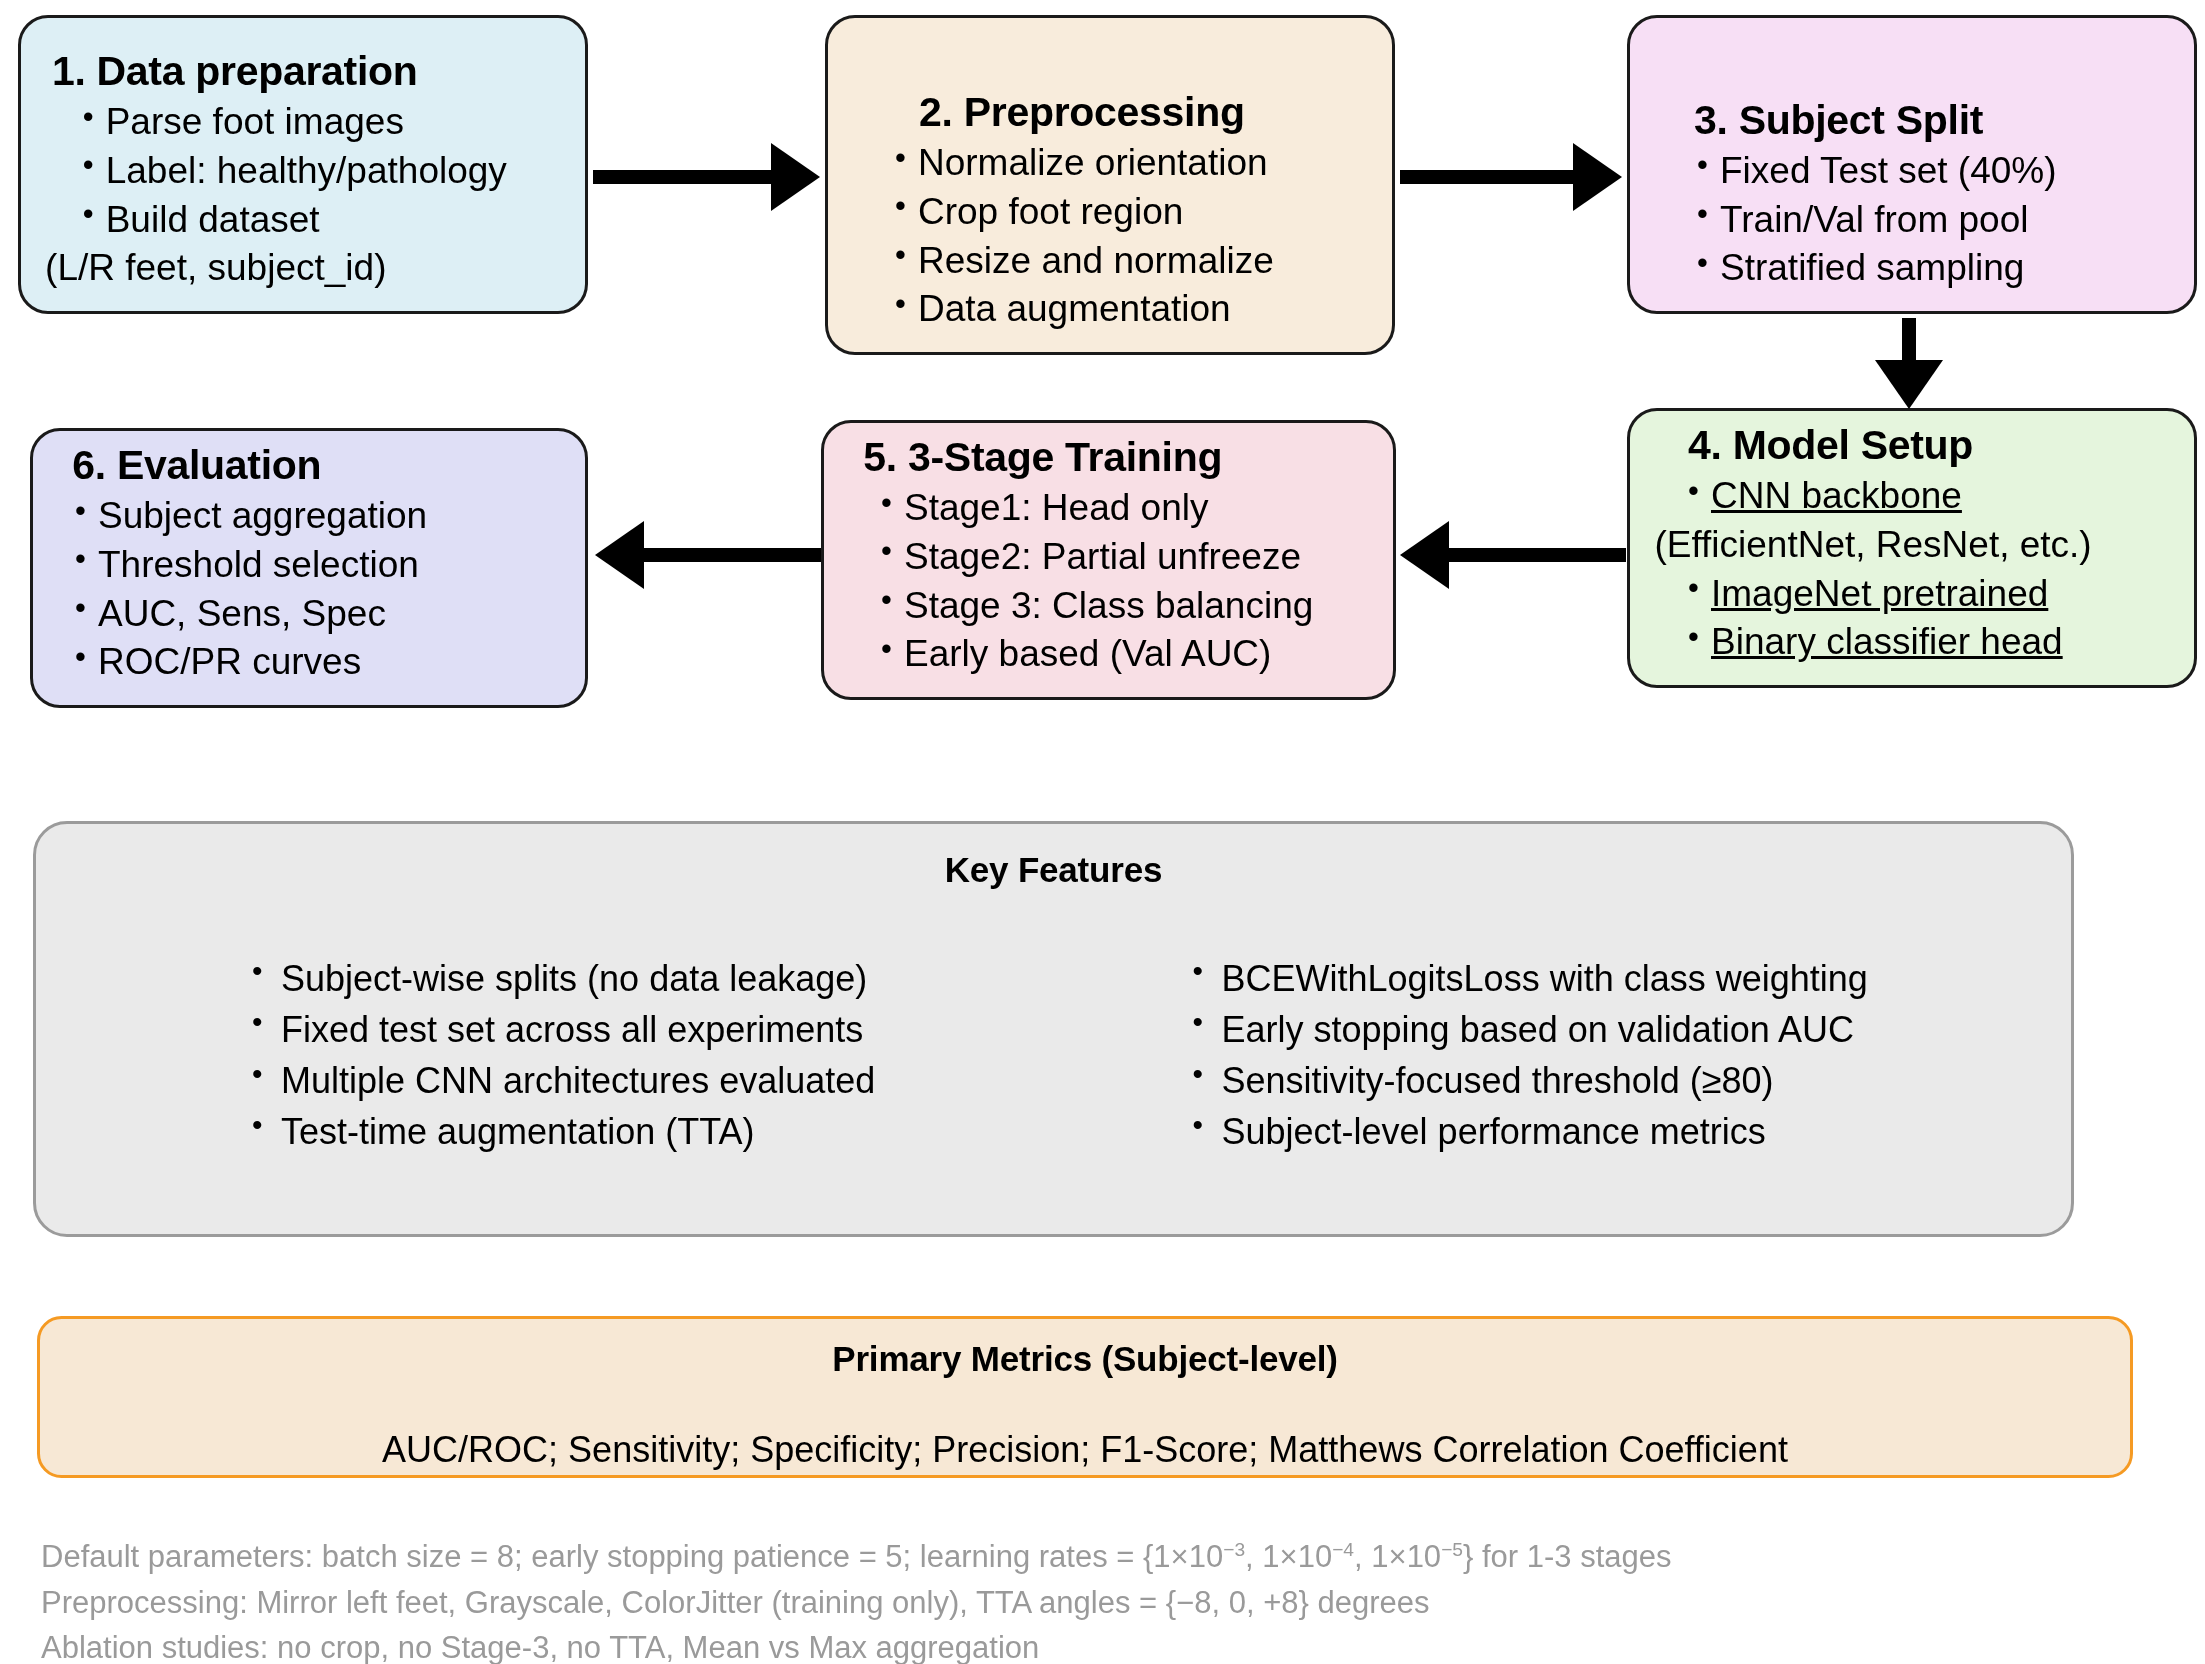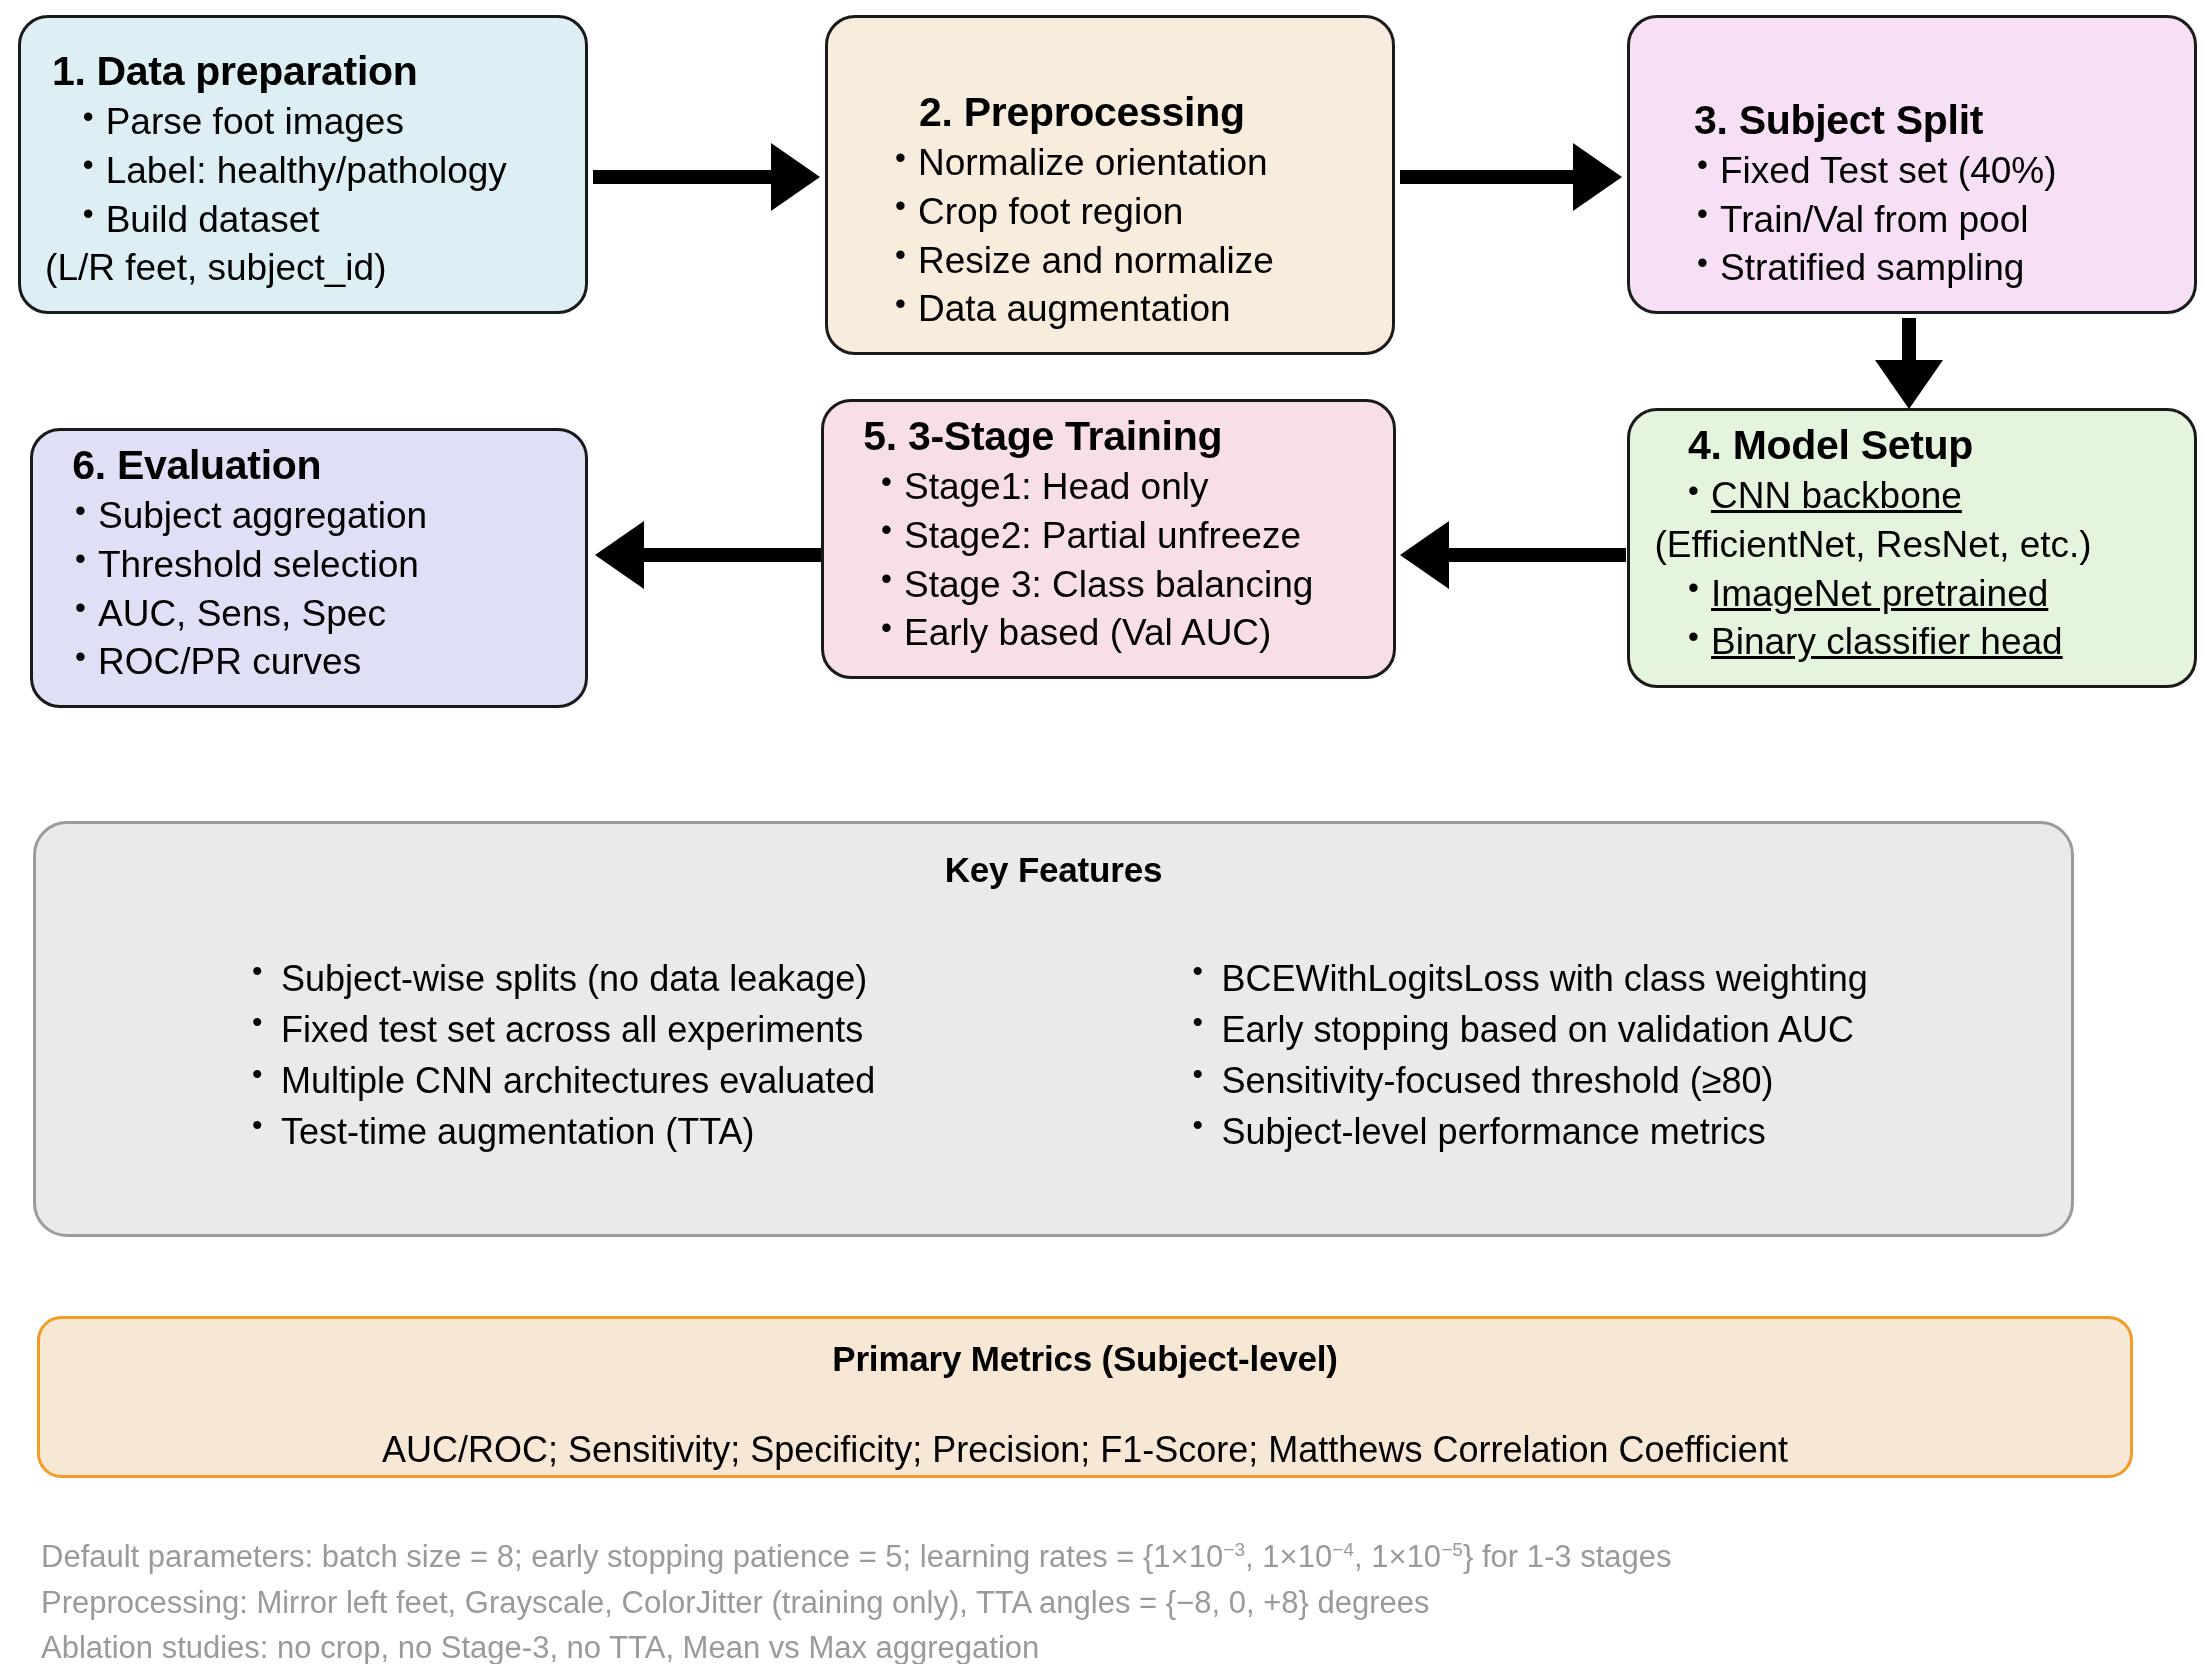--- a/index.html
+++ b/index.html
@@ -57,21 +57,21 @@
     font-size: 37px;
     line-height: 1.32;
     margin-left: 1.4px;
     white-space: nowrap;
   }
 
   #box1 { left: 17.7px;   top: 15px;  width: 570px;  height: 299px; background: #ddeff5; }
   #box2 { left: 825px; top: 15px;  width: 570px;  height: 340px; background: #f8ecdc; }
   #box3 { left: 1627px; top: 15px;  width: 570px;  height: 299px; background: #f7dff5; }
   #box6 { left: 30px;   top: 428px; width: 558px;  height: 280px; background: #dfdff6; }
-  #box5 { left: 821px; top: 399px; width: 575px;  height: 280px; background: #f8dfe5; }
+  #box5 { left: 821px; top: 420px; width: 575px;  height: 280px; background: #f8dfe5; }
   #box4 { left: 1627px; top: 408px; width: 570px;  height: 280px; background: #e5f5dd; }
 
   
   #box2 .flow-list, #box3 .flow-list { padding-left: 44px; }
   #box4 .flow-list { padding-left: 35px; text-decoration: underline; }
   #box5 .flow-list { padding-left: 34px; }
   #box6 .flow-list { padding-left: 19px; }
   #box6 .flow-title, #box5 .flow-title { margin-left: 16.3px; }
   #box2 .flow-title { margin-left: 68px; }
   #box3 .flow-title { margin-left: 41px; }

